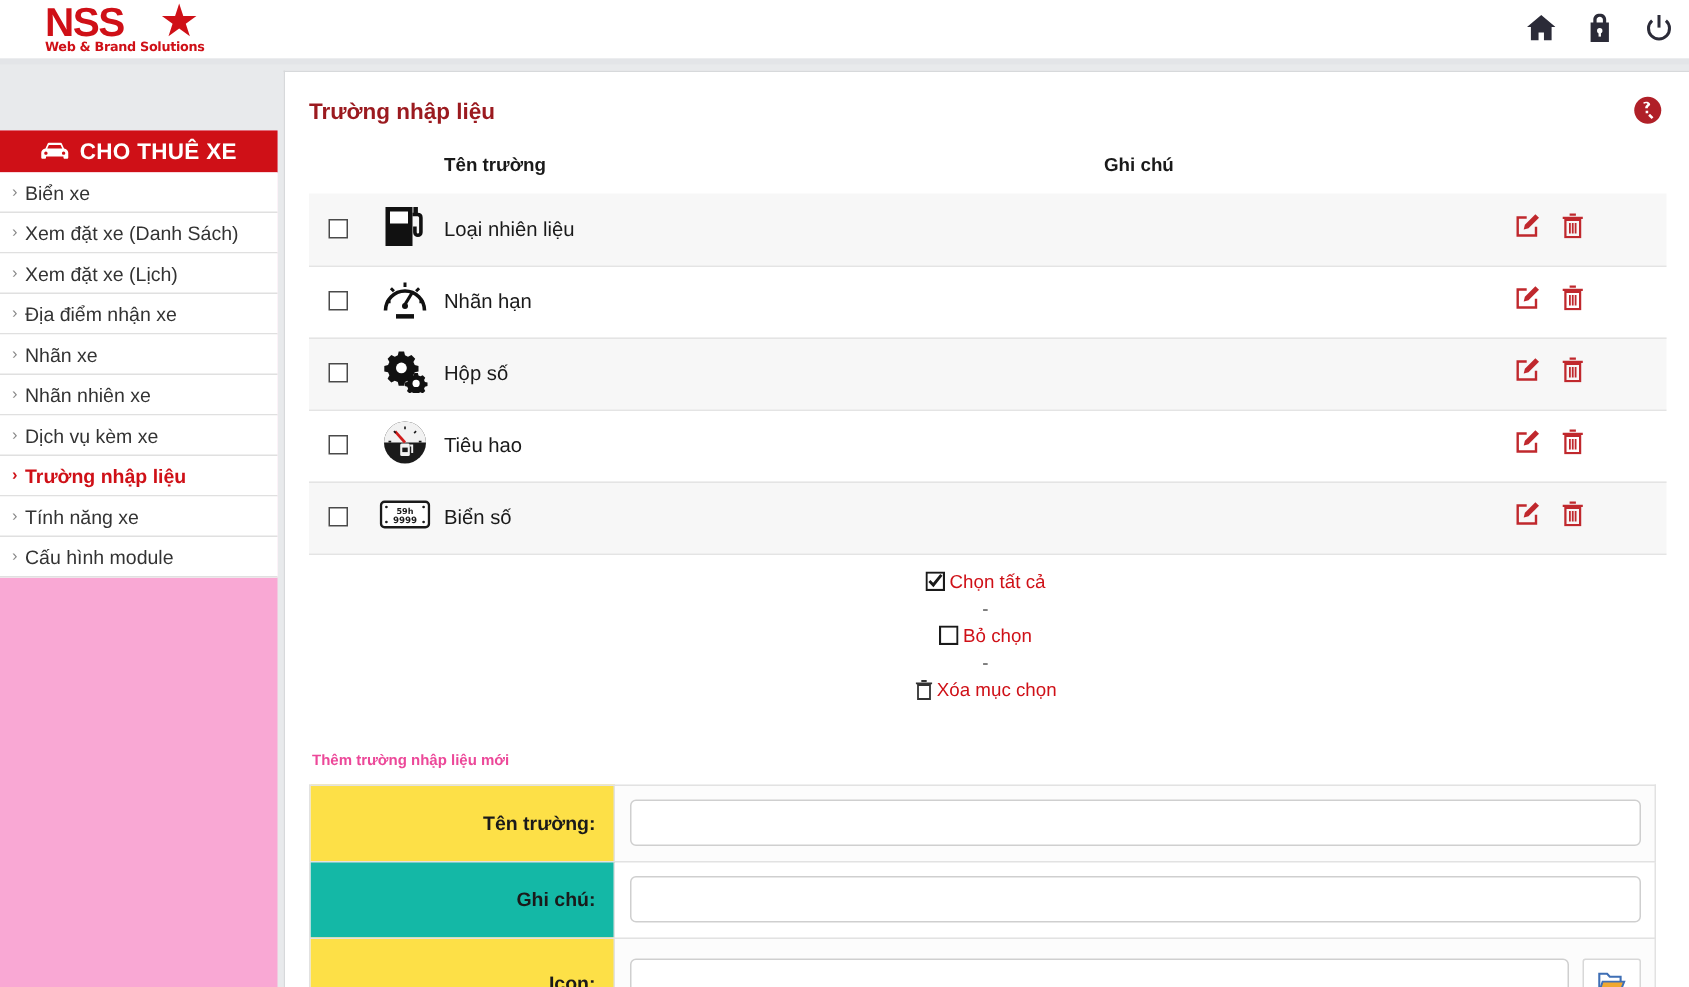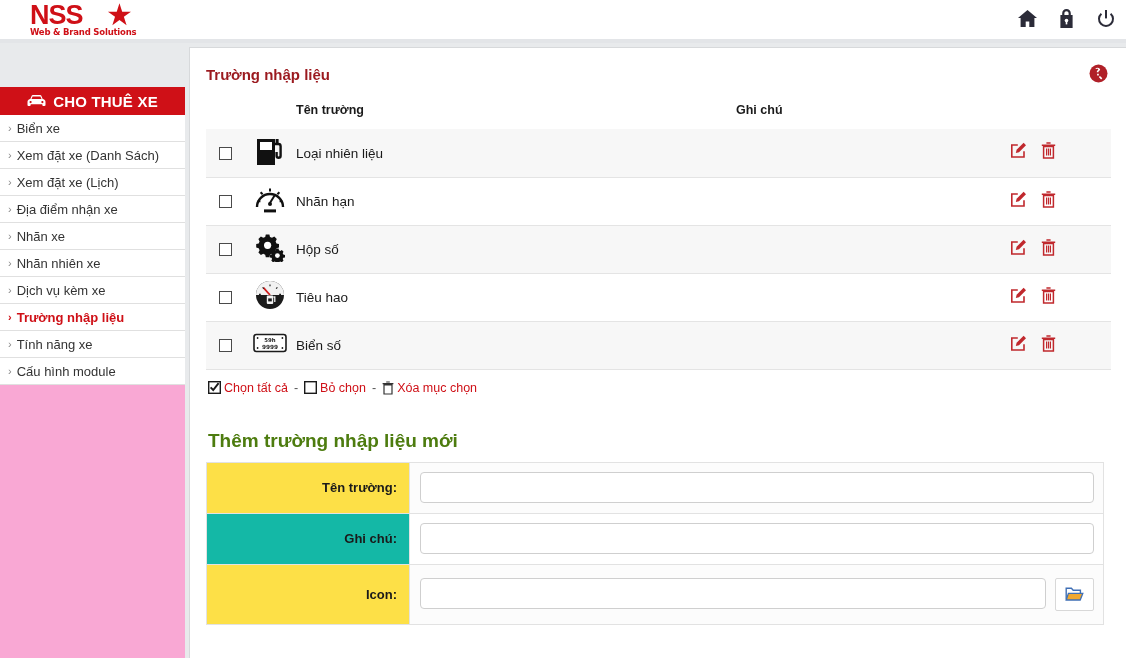--- a/index.html
+++ b/index.html
@@ -137,29 +137,29 @@
   }
   .rowname { font-size: 13.5px; font-weight: normal; color: #1a1a1a; }
   .acts { display: flex; gap: 14px; align-items: center; padding-left: 4px; }
   .acts .a { cursor: pointer; display: block; }
   .roweicon { display: inline-block; vertical-align: middle; }
 
   
   .bulk {
     font-size: 12.5px; color: #cf1017;
     padding: 11px 0 0 2px;
-    display: flex; align-items: center; gap: 4px;
+    display: flex; align-items: center; gap: 4px; flex-direction: column;
   }
   .bulk a { color: #cf1017; text-decoration: none; cursor: pointer; display: inline-flex; align-items: center; gap: 3px; }
   .bulk .dash { color: #555; margin: 0 2px; }
   .bulk svg { display: block; }
 
   
   .form-title {
-    font-size: 19px; font-weight: bold; color: #4d7c0f;
+    font-size: 10px; font-weight: bold; color: #ec4899;
     margin: 35px 0 10px 2px;
   }
   .ftbl { width: 898px; border-collapse: collapse; table-layout: fixed; }
   .ftbl td {
     border: 1px solid #e2e2e2;
     padding: 0;
     vertical-align: middle;
   }
   .ftbl td.lbl {
     width: 203px;

